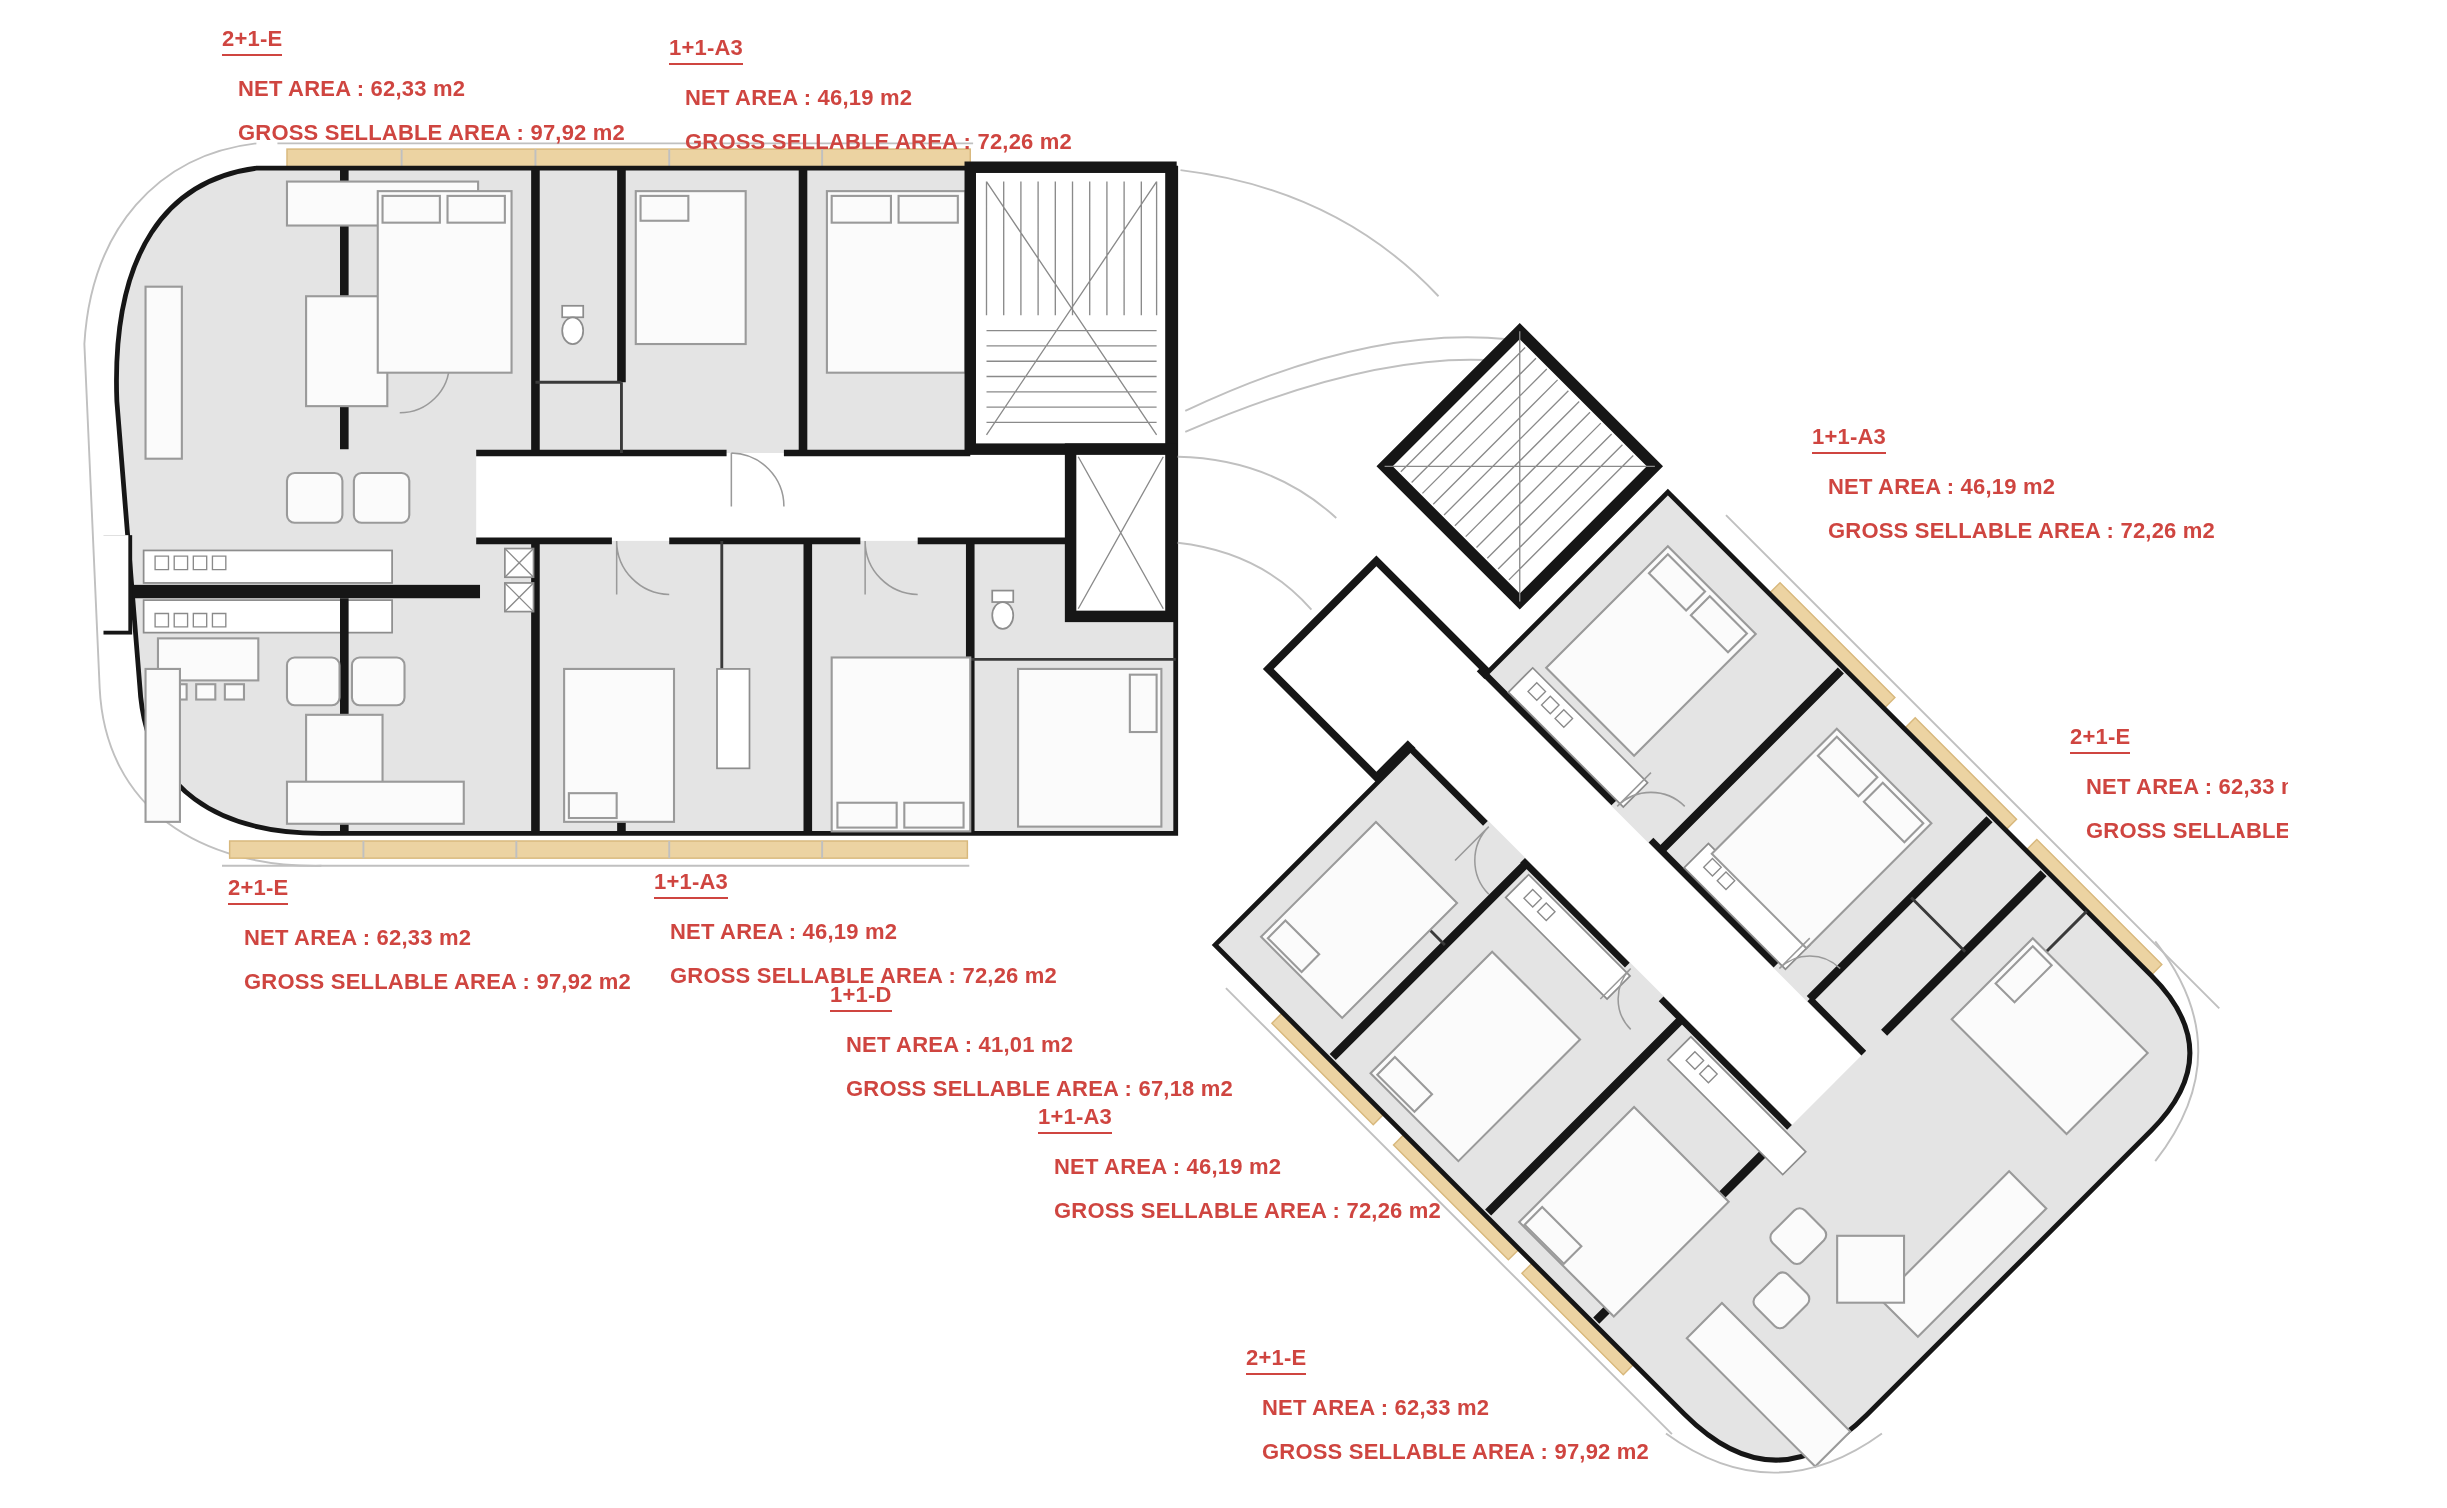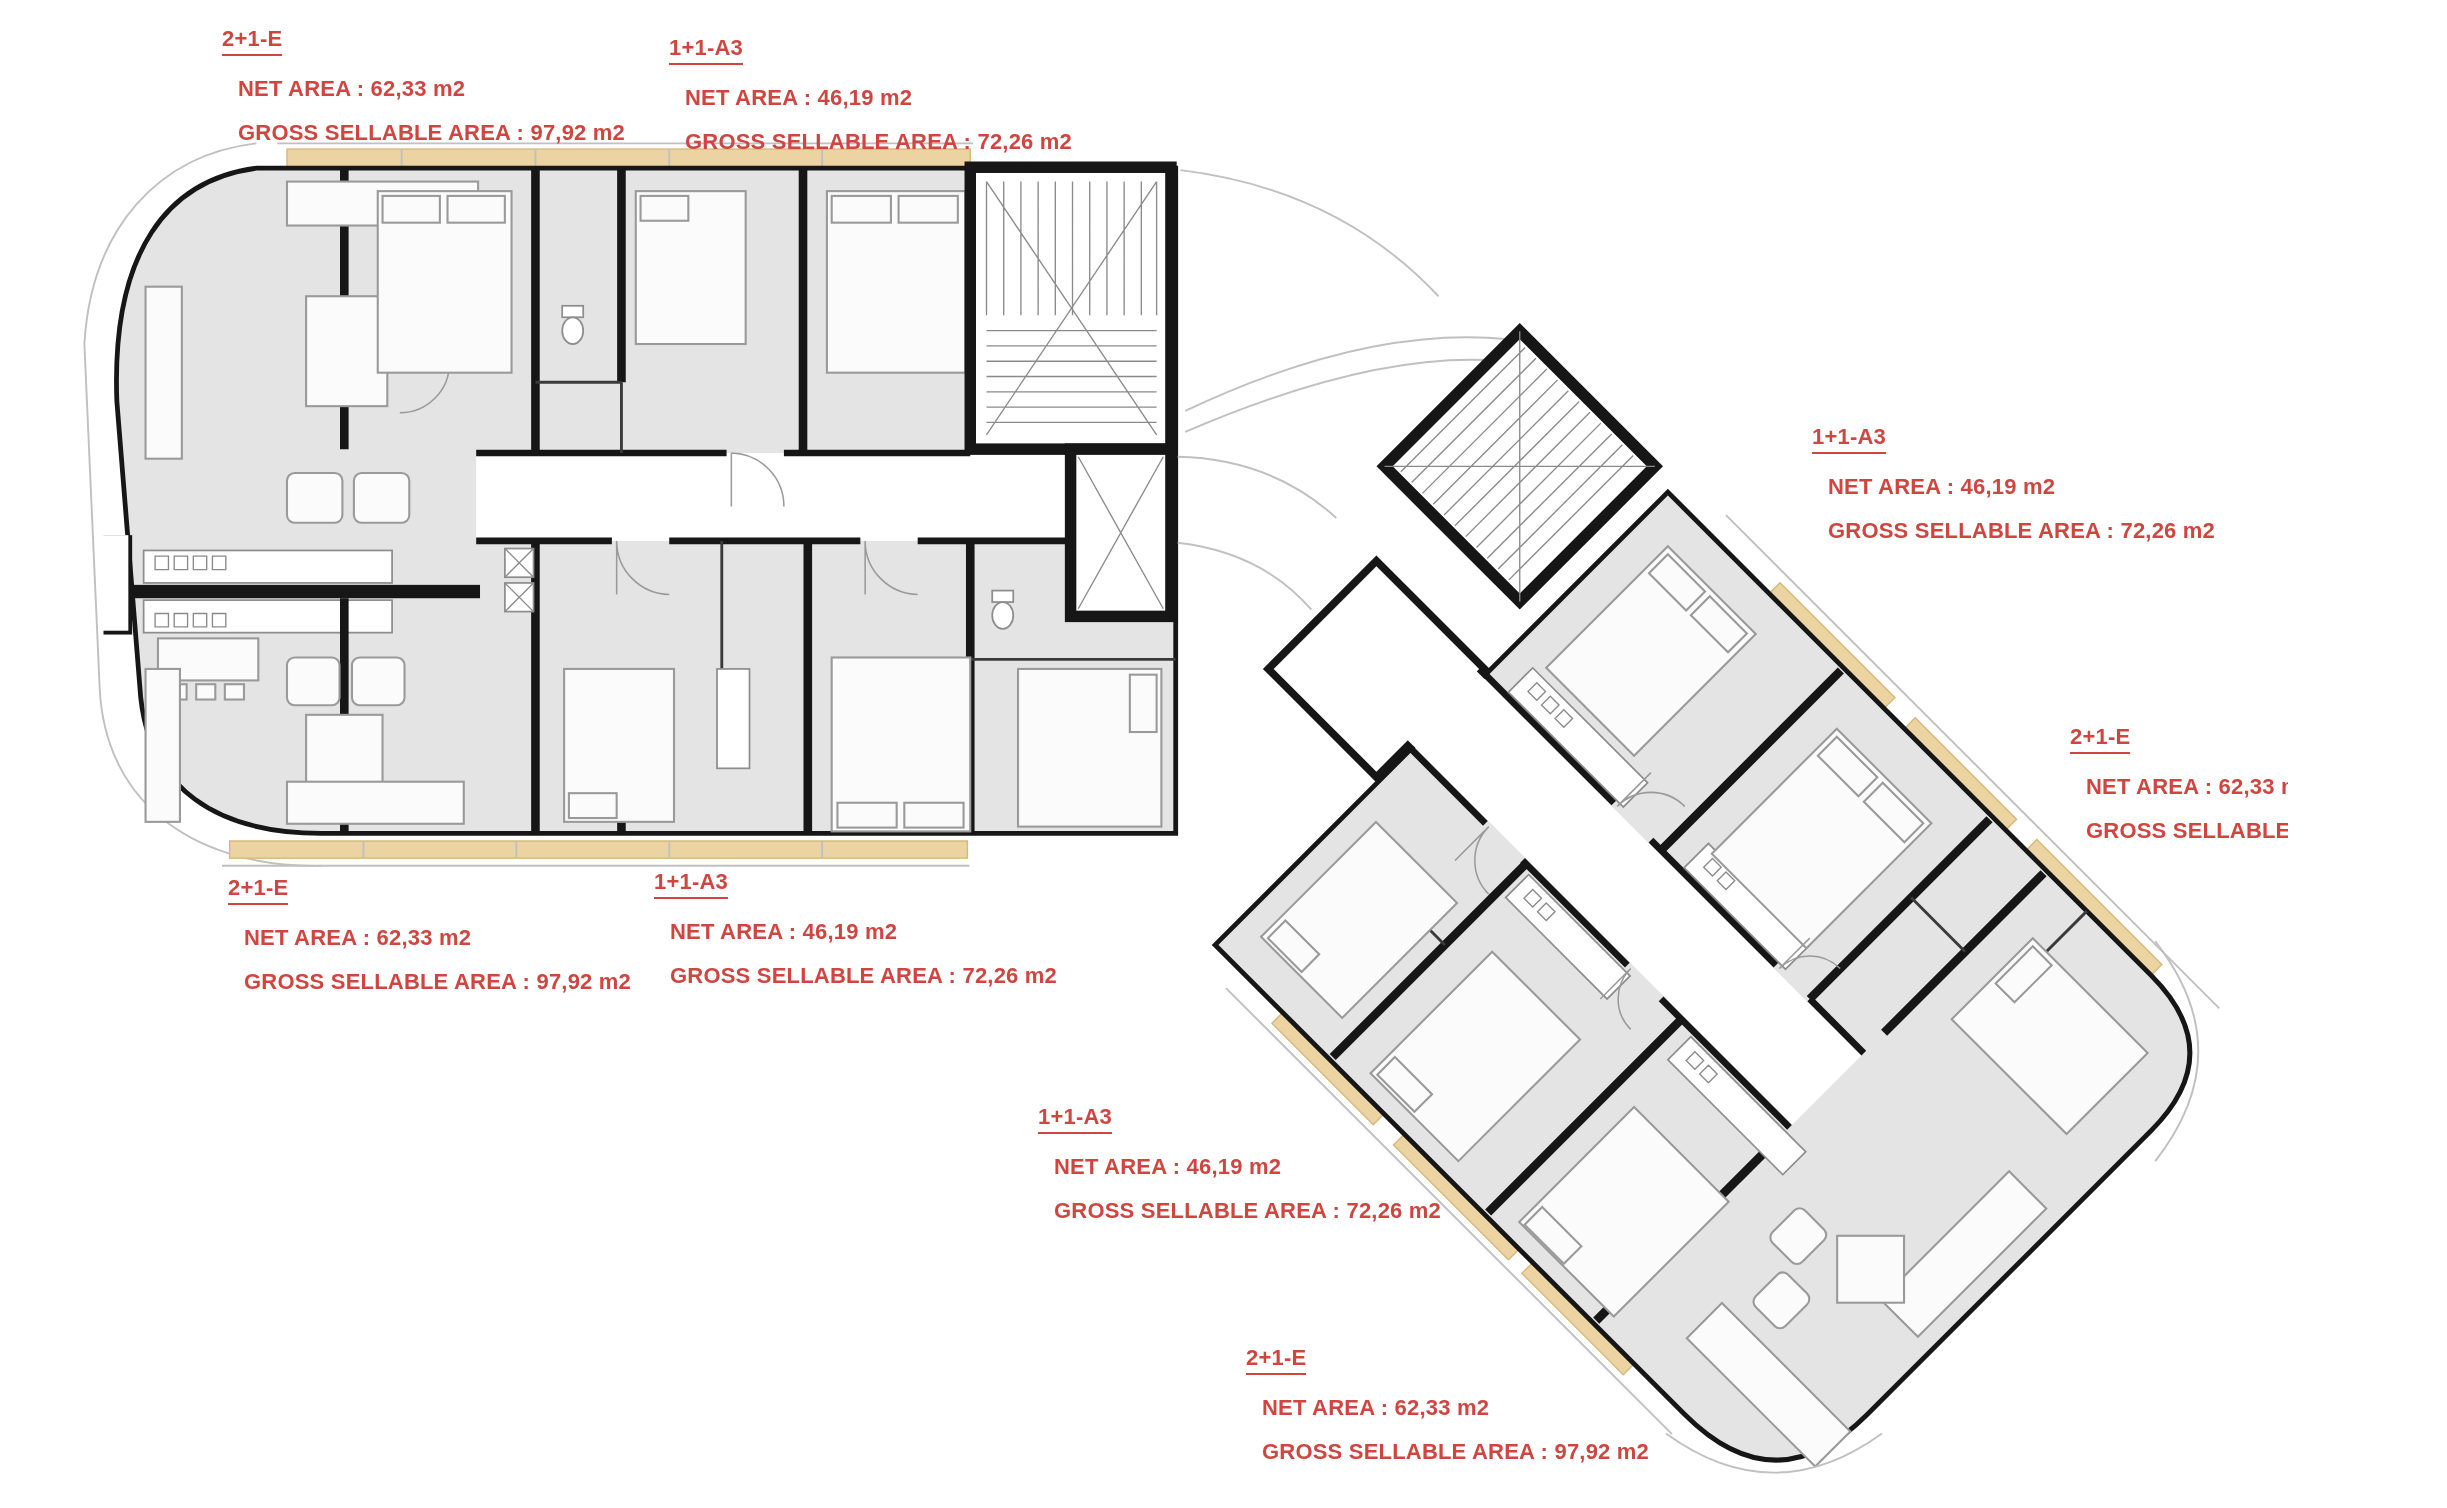--- a/index.html
+++ b/index.html
@@ -255,20 +255,25 @@
   <div>NET AREA : 62,33 m2</div>
   <div>GROSS SELLABLE AREA : 97,92 m2</div>
 </div>
 
 <div class="unit-label" style="left:654px;top:868px">
   <span class="t">1+1-A3</span>
   <div>NET AREA : 46,19 m2</div>
   <div>GROSS SELLABLE AREA : 72,26 m2</div>
 </div>
 
+<div class="unit-label" style="left:830px;top:981px">
+  <span class="t">1+1-D</span>
+  <div>NET AREA : 41,01 m2</div>
+  <div>GROSS SELLABLE AREA : 67,18 m2</div>
+</div>
 
 <div class="unit-label" style="left:1038px;top:1103px">
   <span class="t">1+1-A3</span>
   <div>NET AREA : 46,19 m2</div>
   <div>GROSS SELLABLE AREA : 72,26 m2</div>
 </div>
 
 <div class="unit-label" style="left:1246px;top:1344px">
   <span class="t">2+1-E</span>
   <div>NET AREA : 62,33 m2</div>

